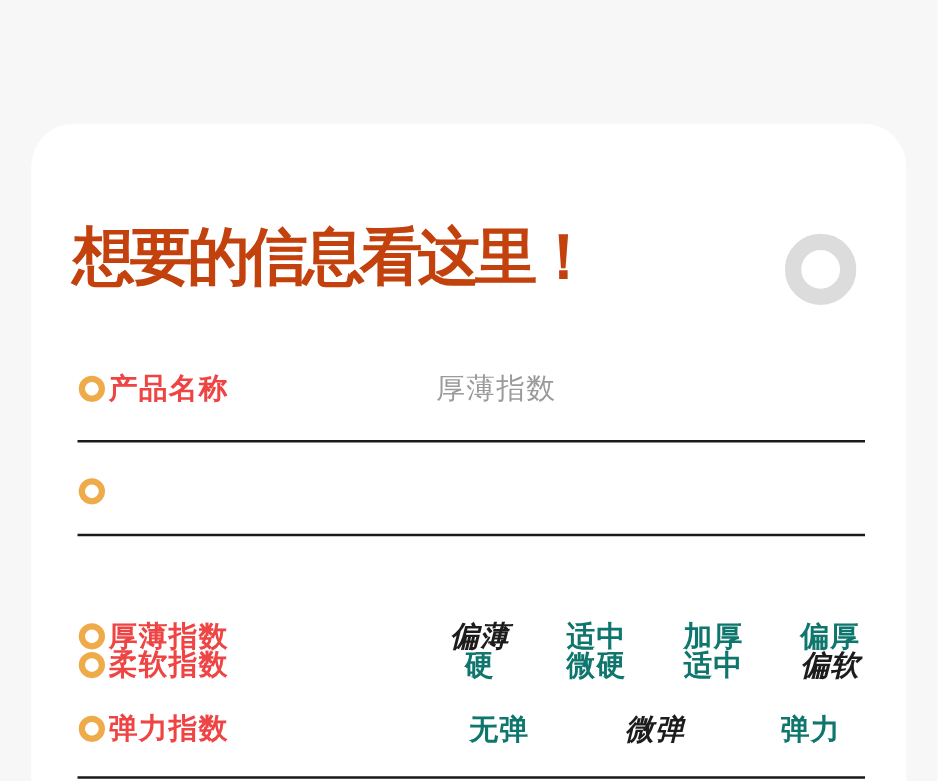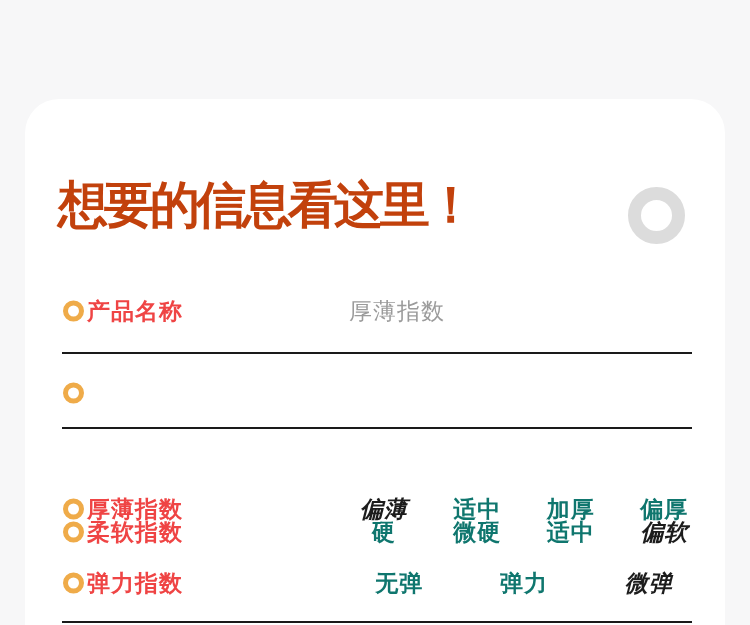--- a/index.html
+++ b/index.html
@@ -139,20 +139,20 @@
         <span class="opt">适中</span>
         <span class="opt selected">偏软</span>
       </div>
     </div>
 
     <div class="row r5">
       <span class="bullet"></span>
       <span class="row-label">弹力指数</span>
       <div class="options">
         <span class="opt">无弹</span>
+        <span class="opt selected">微弹</span>
         <span class="opt">弹力</span>
-        <span class="opt selected">微弹</span>
       </div>
     </div>
 
     <div class="divider d3"></div>
   </div>
 </div>
 
 </body></html>

